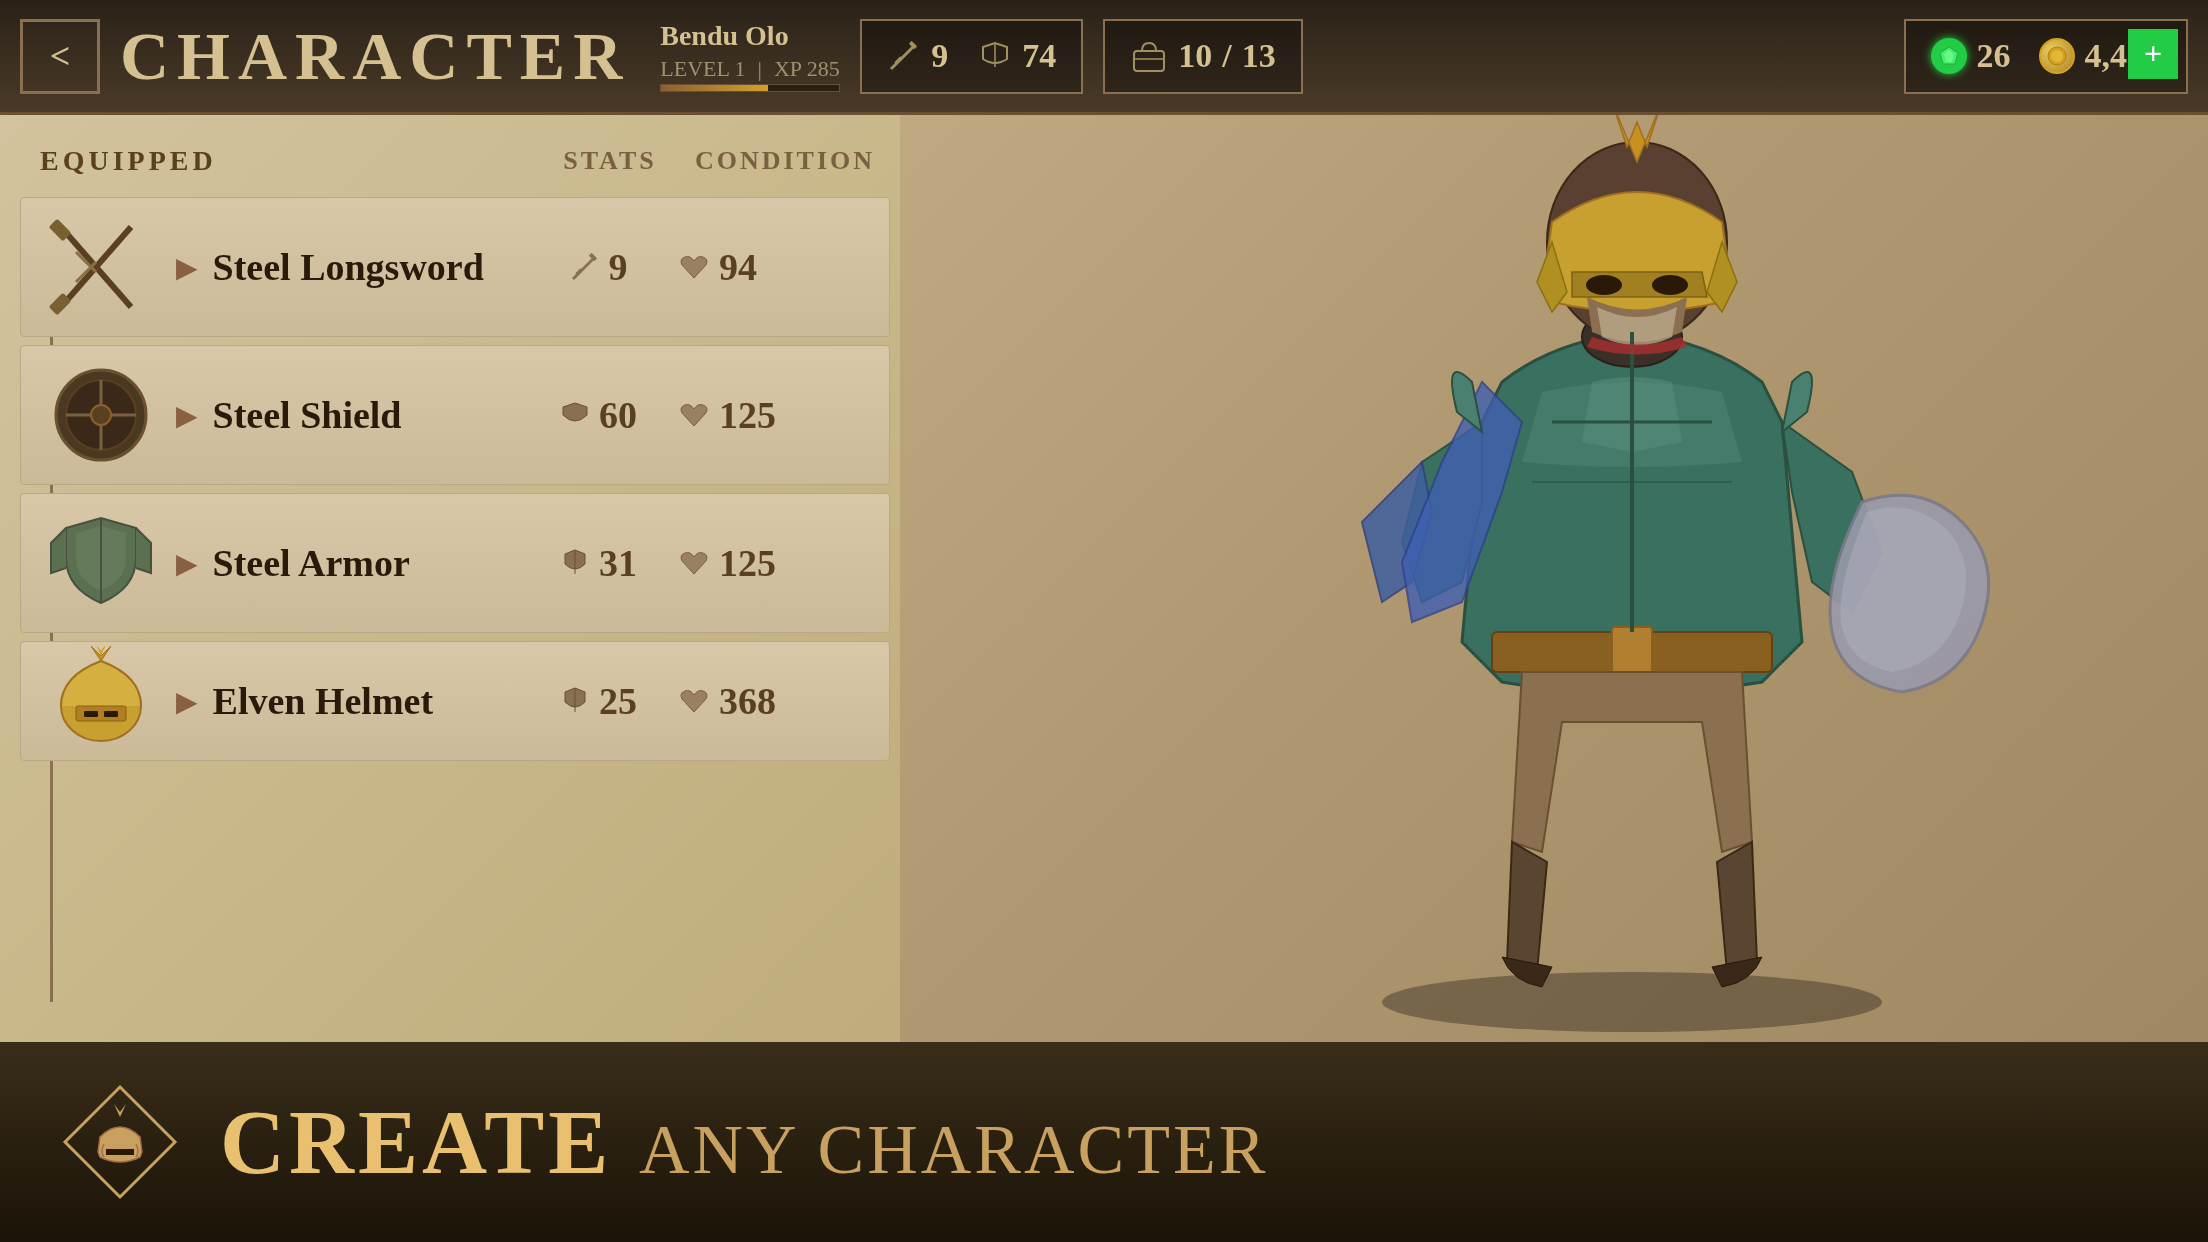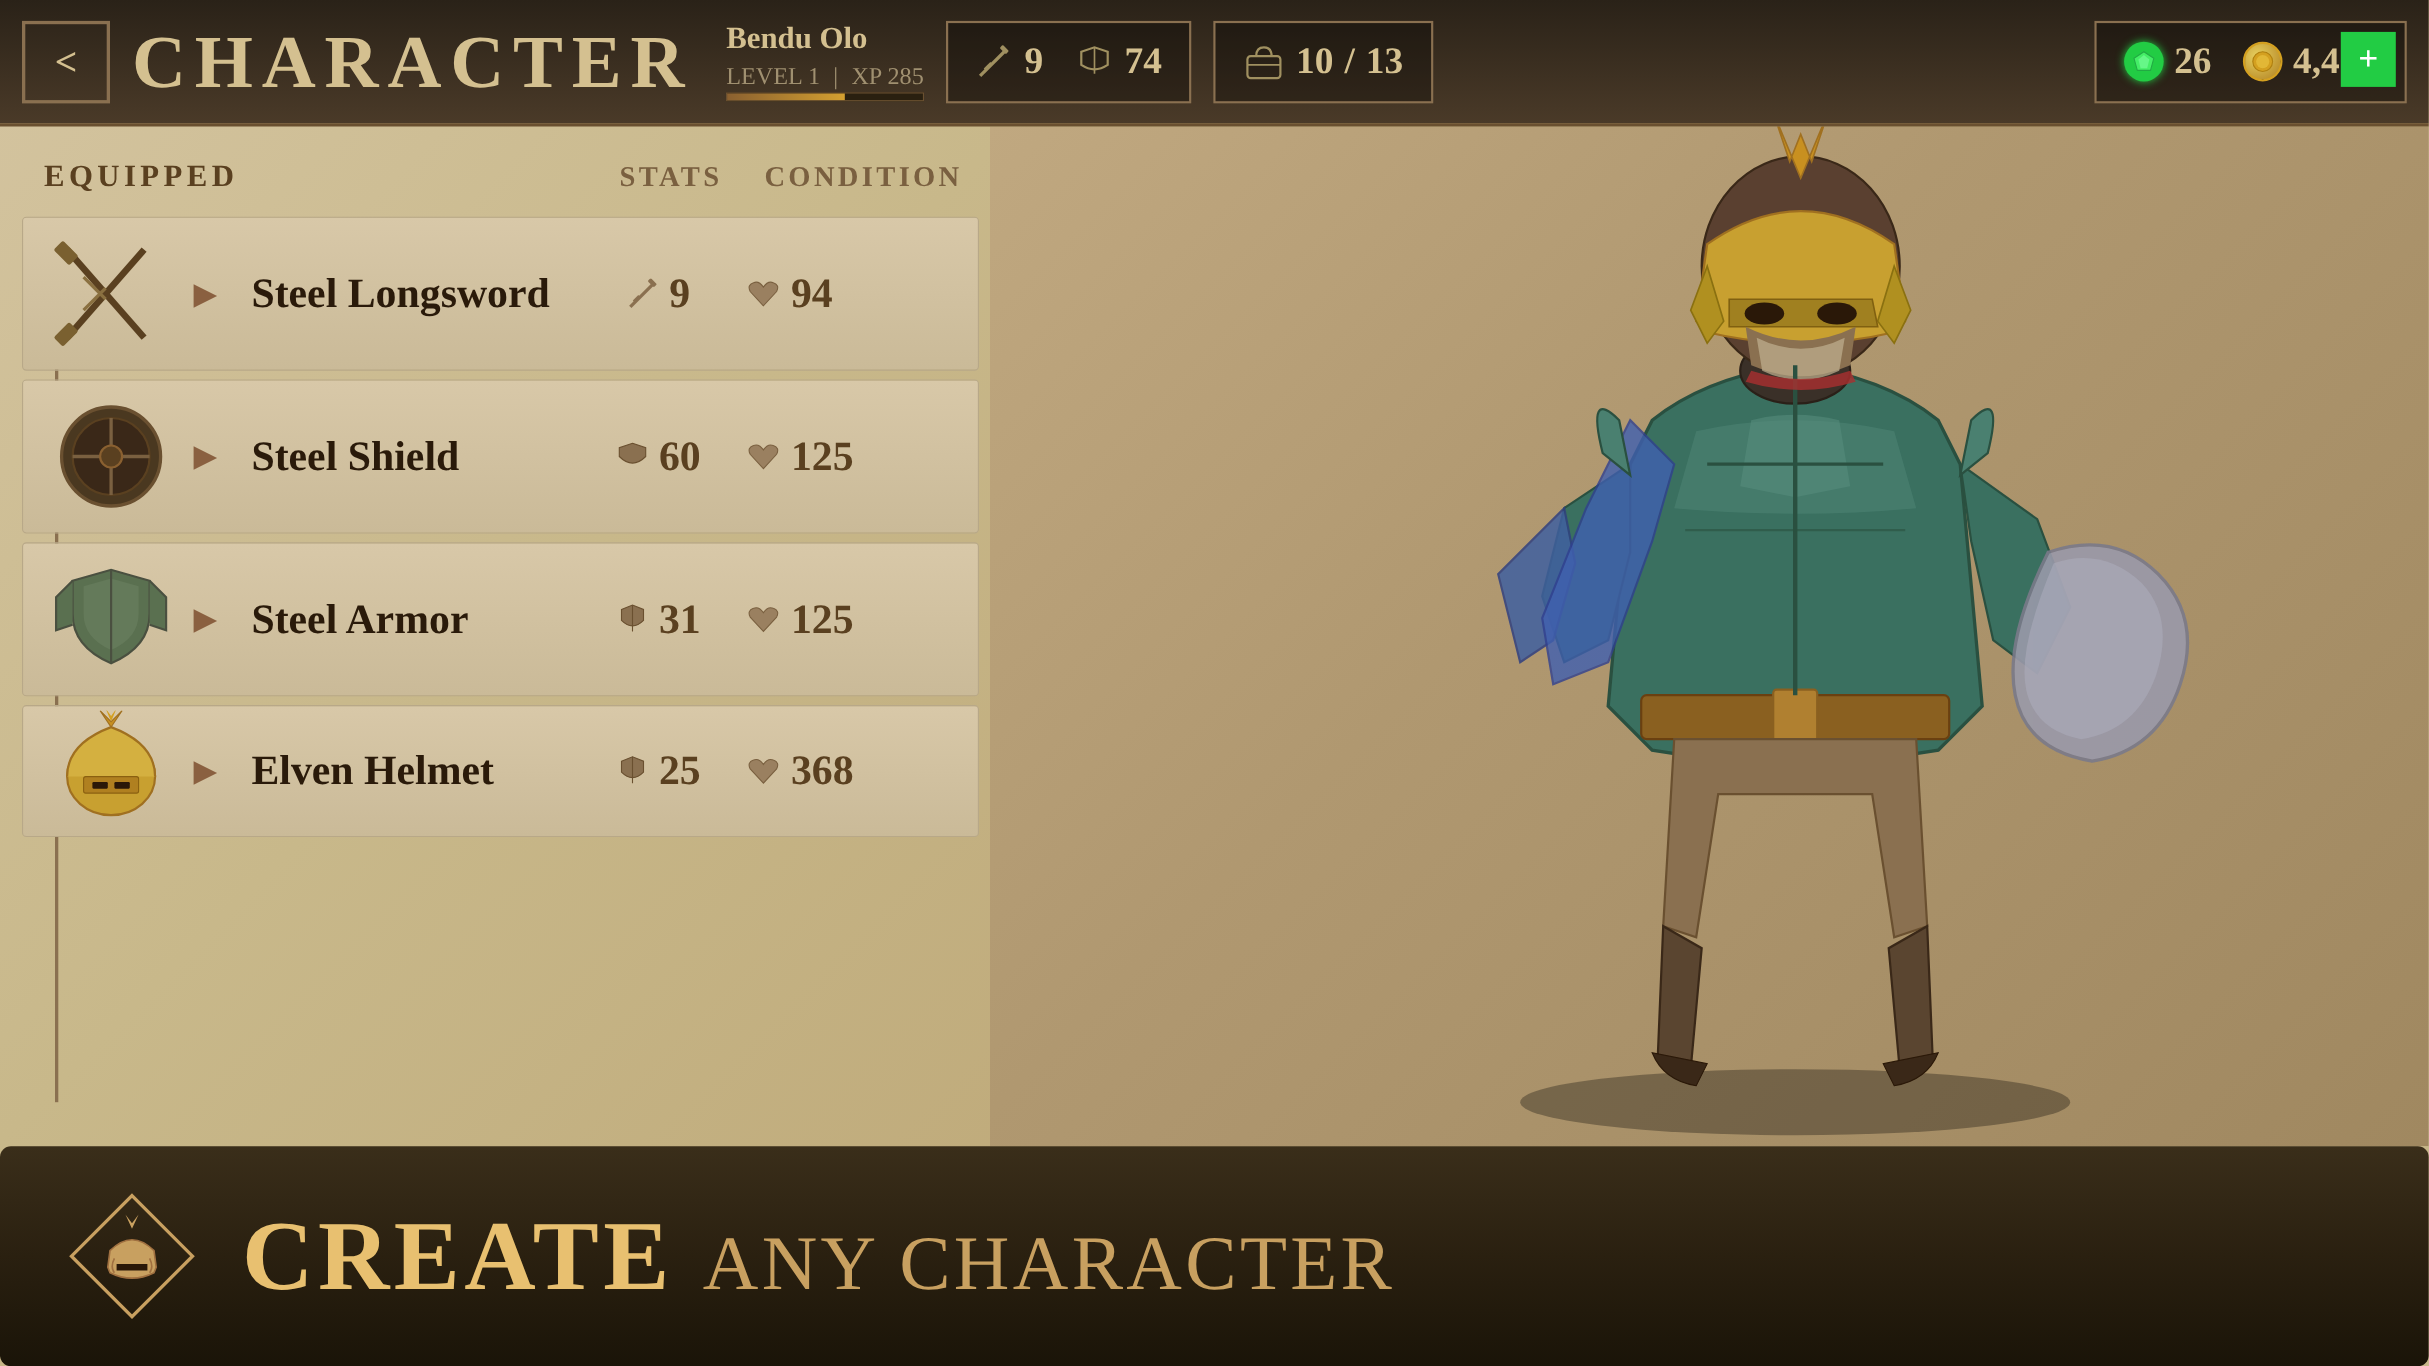--- a/index.html
+++ b/index.html
@@ -273,21 +273,20 @@
       font-size: 28px;
       margin-right: 15px;
       flex-shrink: 0;
     }
 
     .item-name {
       font-size: 38px;
       color: #2a1a0a;
       font-weight: bold;
       flex: 1;
-      margin-left: 16px;
     }
 
     .item-stats {
       display: flex;
       align-items: center;
       gap: 10px;
       width: 160px;
       justify-content: center;
     }
 
@@ -322,21 +321,20 @@
       position: absolute;
       bottom: 0;
       left: 0;
       right: 0;
       height: 200px;
       background: linear-gradient(180deg, #3a2e1a 0%, #2a2010 50%, #1a1408 100%);
       display: flex;
       align-items: center;
       padding: 0 60px;
       gap: 40px;
-      border-radius: 10px;
     }
 
     .banner-emblem {
       width: 120px;
       height: 120px;
       flex-shrink: 0;
     }
 
     .banner-text {
       font-size: 90px;

